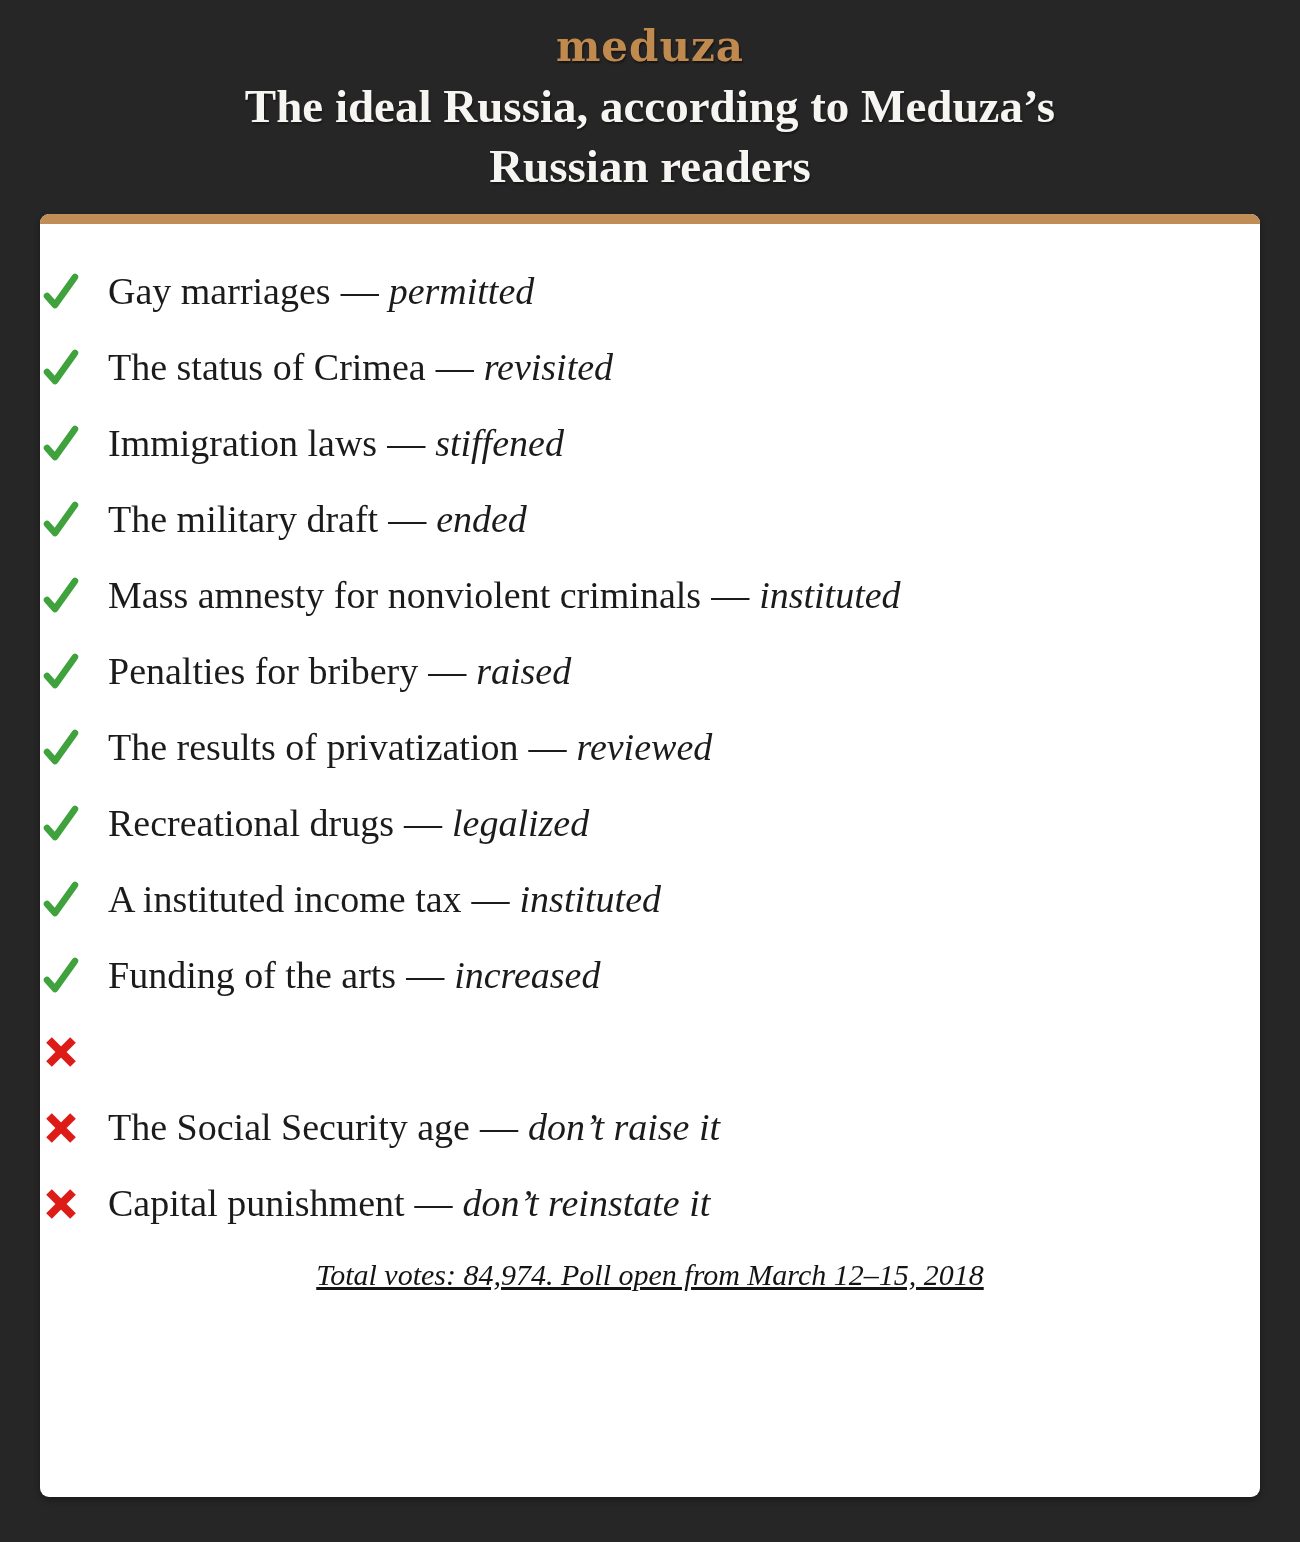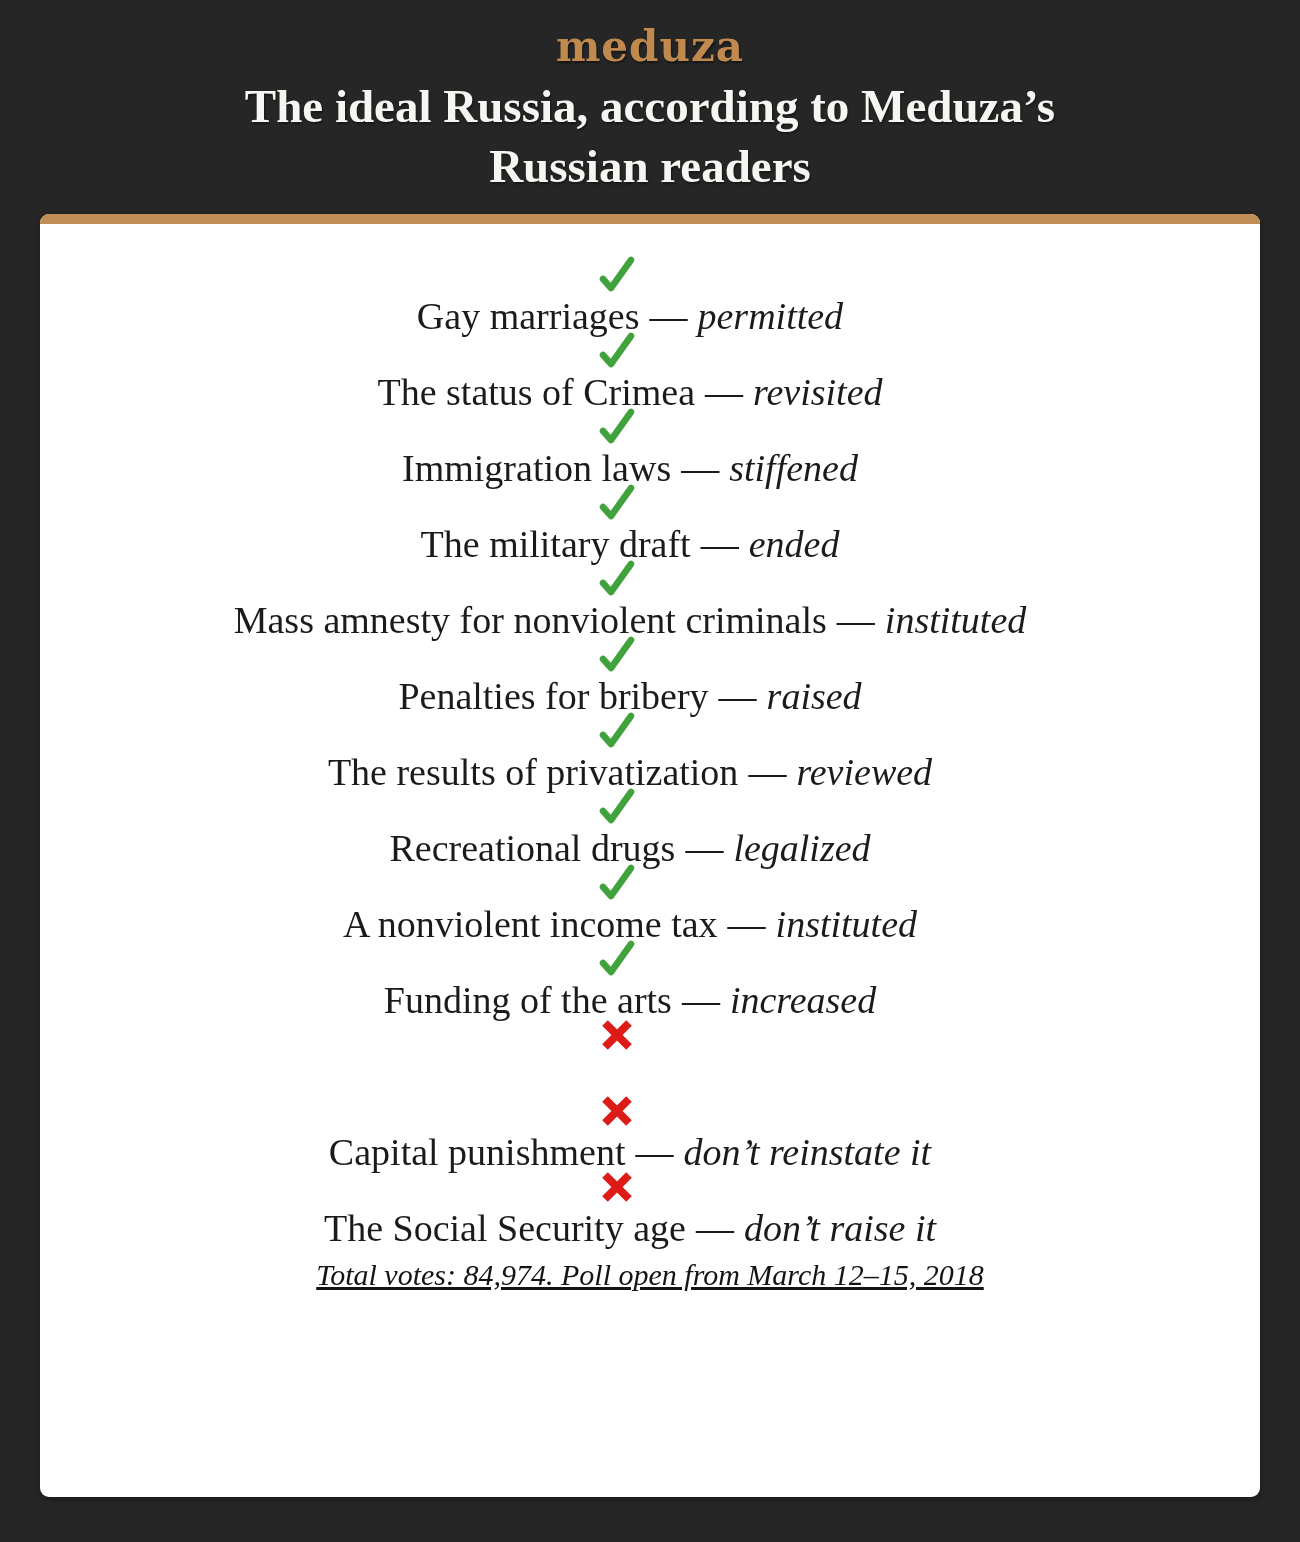--- a/index.html
+++ b/index.html
@@ -44,21 +44,20 @@
     height: 10px;
     width: 100%;
     background: #bf8d55;
   }
   .poll-list { padding-top: 30px; }
   .row {
     display: flex;
     align-items: center;
     height: 76px;
     padding-right: 40px;
-    flex-direction: column;
   }
   .row .icon {
     width: 42px;
     height: 42px;
     flex: 0 0 42px;
     display: inline-flex;
     align-items: center;
     justify-content: center;
     margin-right: 26px;
   }
@@ -189,21 +188,21 @@
     </span>
   </div>
         <div class="row check">
     <span class="icon">
       <svg class="svg-check" width="42" height="42" viewBox="0 0 42 42">
         <polyline points="7,25 15,34 35,6" fill="none" stroke="#3fa23c" stroke-width="6.5" stroke-linecap="round" stroke-linejoin="round"></polyline>
       </svg>
 
     </span>
     <span class="text">
-      <span class="label">A nonviolent income tax</span><span class="sep">—</span><span class="value">instituted</span>
+      <span class="label">A instituted income tax</span><span class="sep">—</span><span class="value">instituted</span>
     </span>
   </div>
         <div class="row check">
     <span class="icon">
       <svg class="svg-check" width="42" height="42" viewBox="0 0 42 42">
         <polyline points="7,25 15,34 35,6" fill="none" stroke="#3fa23c" stroke-width="6.5" stroke-linecap="round" stroke-linejoin="round"></polyline>
       </svg>
 
     </span>
     <span class="text">
@@ -221,32 +220,32 @@
   </div>
         <div class="row cross">
     <span class="icon">
 
       <svg class="svg-cross" width="42" height="42" viewBox="0 0 42 42">
         <line x1="9" y1="9" x2="33" y2="33" stroke="#dd1b17" stroke-width="8" stroke-linecap="butt"></line>
         <line x1="33" y1="9" x2="9" y2="33" stroke="#dd1b17" stroke-width="8" stroke-linecap="butt"></line>
       </svg>
     </span>
     <span class="text">
-      <span class="label">Capital punishment</span><span class="sep">—</span><span class="value">don’t reinstate it</span>
+      <span class="label">The Social Security age</span><span class="sep">—</span><span class="value">don’t raise it</span>
     </span>
   </div>
         <div class="row cross">
     <span class="icon">
 
       <svg class="svg-cross" width="42" height="42" viewBox="0 0 42 42">
         <line x1="9" y1="9" x2="33" y2="33" stroke="#dd1b17" stroke-width="8" stroke-linecap="butt"></line>
         <line x1="33" y1="9" x2="9" y2="33" stroke="#dd1b17" stroke-width="8" stroke-linecap="butt"></line>
       </svg>
     </span>
     <span class="text">
-      <span class="label">The Social Security age</span><span class="sep">—</span><span class="value">don’t raise it</span>
+      <span class="label">Capital punishment</span><span class="sep">—</span><span class="value">don’t reinstate it</span>
     </span>
   </div>
       </div>
     <div class="footer-note">Total votes: 84,974. Poll open from March 12–15, 2018</div>
   </div>
 
 </div>
 
 </body></html>

